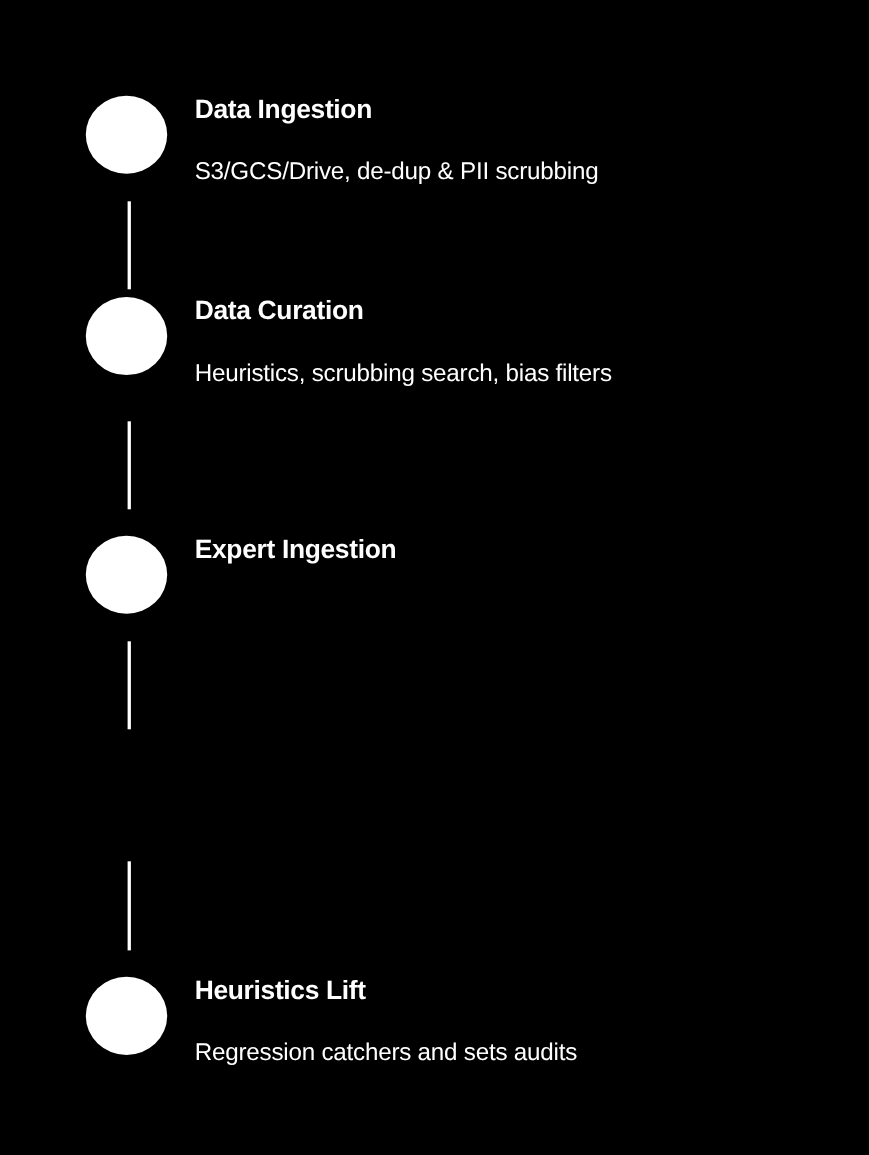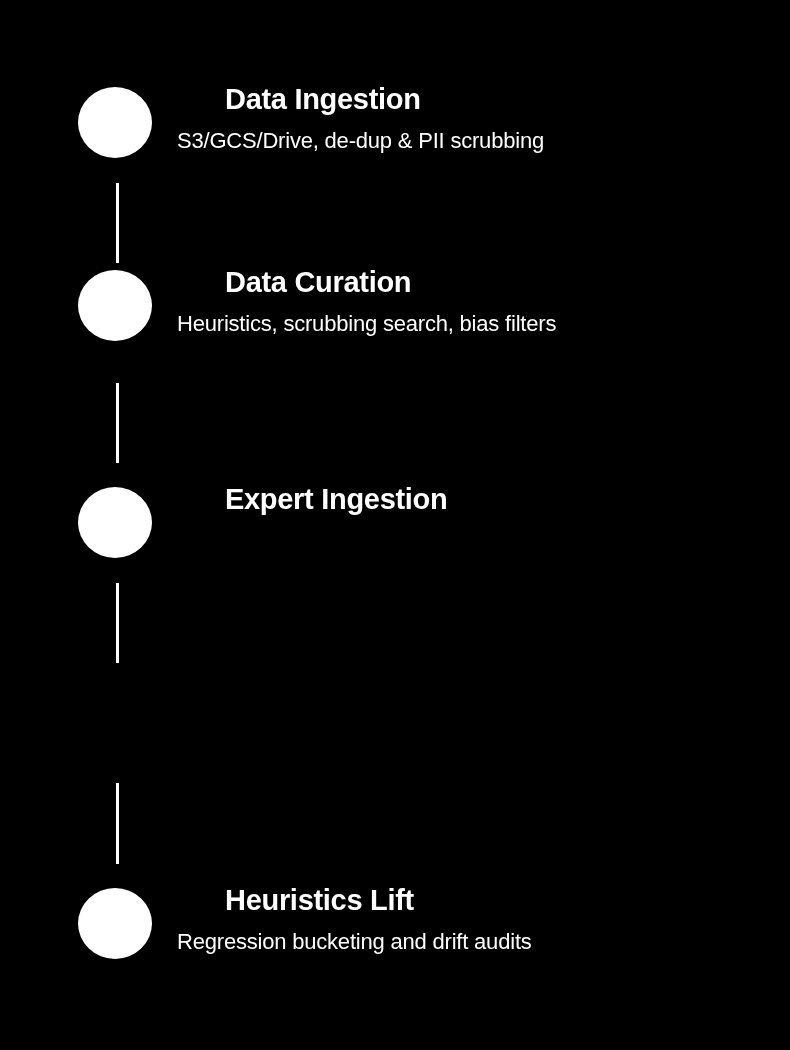--- a/index.html
+++ b/index.html
@@ -27,32 +27,31 @@
     height: 71px;
     border-radius: 50%;
     background: #ffffff;
     flex: 0 0 auto;
   }
   .text {
     margin-left: 25px;
     margin-top: -5px;
   }
   .title {
-    font-size: 29px;
+    font-size: 24px;
     font-weight: 700;
     line-height: 35px;
     letter-spacing: -0.3px;
     white-space: nowrap;
-    margin-left: 48px;
   }
   .subtitle {
     font-size: 22px;
     font-weight: 400;
     line-height: 26px;
-    margin-top: 11px;
+    margin-top: 26px;
     letter-spacing: -0.2px;
     white-space: nowrap;
     text-align: center;
   }
   .connector {
     position: absolute;
     left: 116px;
     width: 3px;
     height: 80px;
     background: #ffffff;
@@ -92,17 +91,17 @@
 
   <div class="connector" style="top:583px"></div>
 
 
   <div class="connector" style="top:783px; height:81px;"></div>
 
   <div class="step" style="top:888px">
     <div class="dot"></div>
     <div class="text">
       <div class="title">Heuristics Lift</div>
-      <div class="subtitle">Regression bucketing and drift audits</div>
+      <div class="subtitle">Regression catchers and sets audits</div>
     </div>
   </div>
 
 </div>
 
 </body></html>

